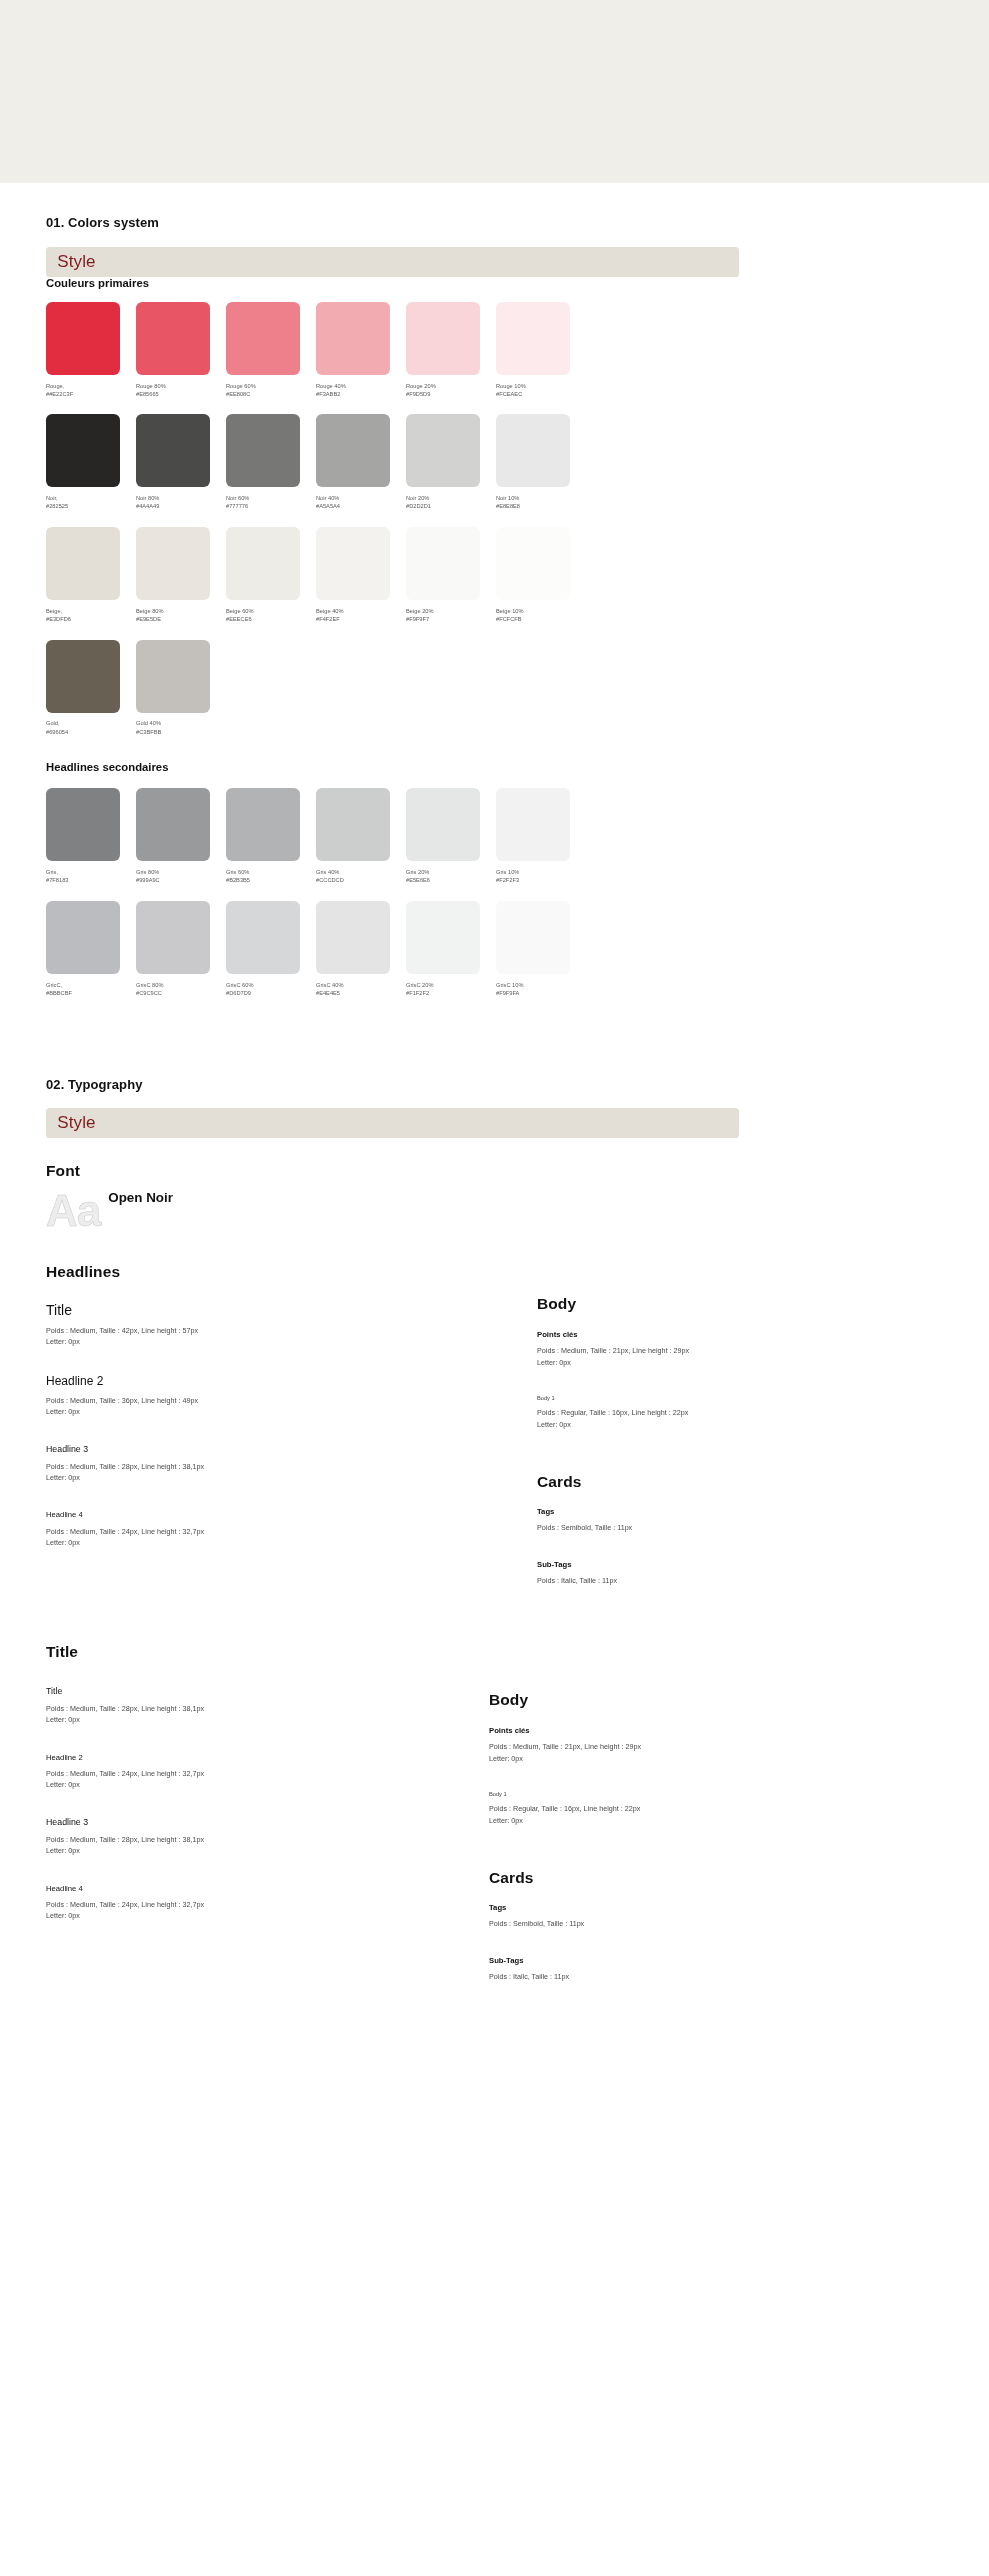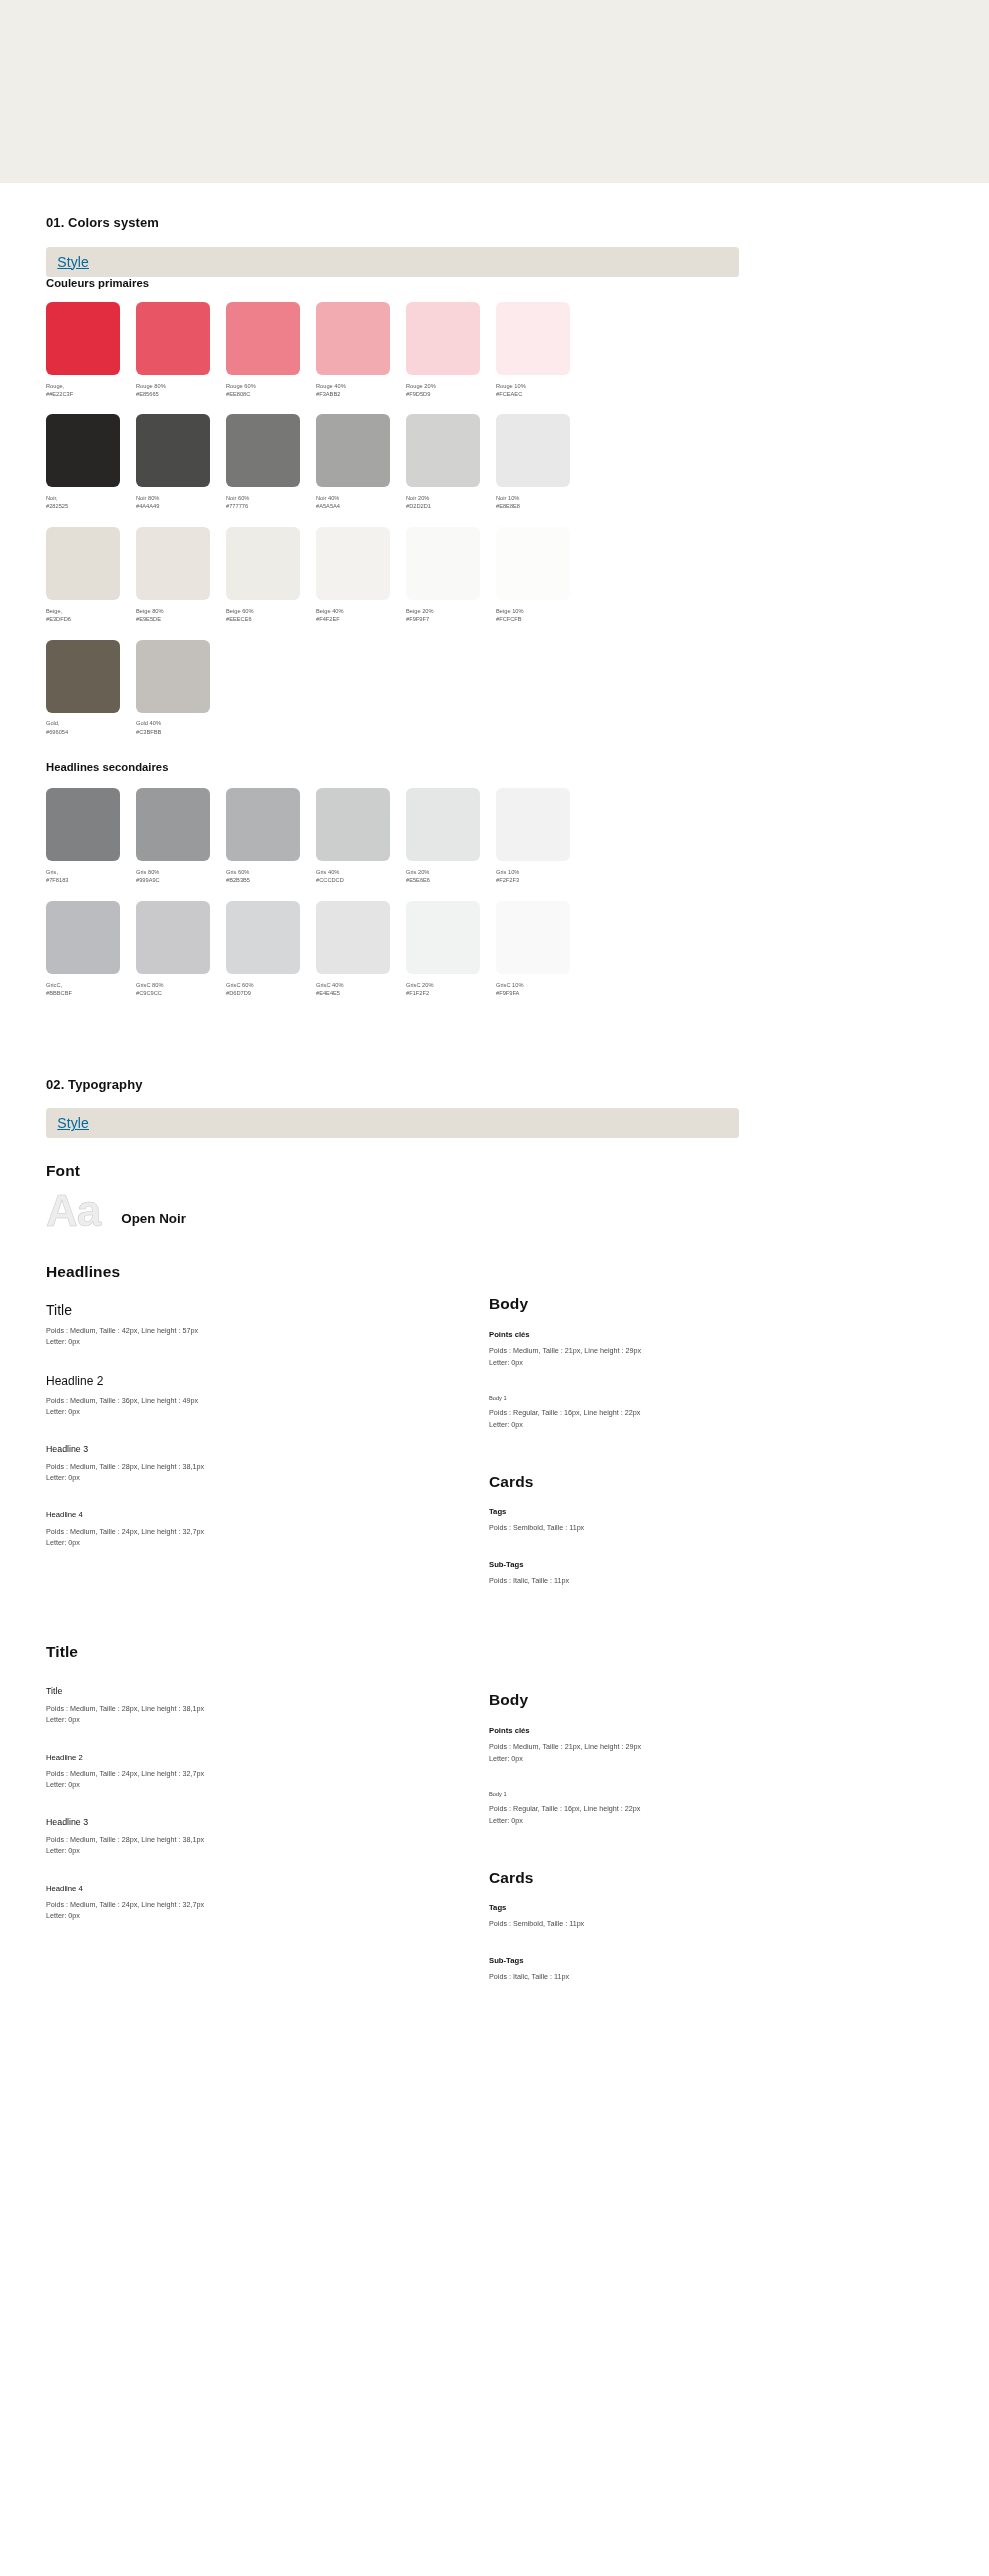--- a/index.html
+++ b/index.html
@@ -43,25 +43,24 @@
   .style-bar {
     height: 30px;
     background: #E3DFD6;
     border-radius: 3.6px;
     display: flex;
     align-items: center;
     padding-left: 11.3px;
     width: 693px;
   }
   .style-bar-label {
-    font-size: 14px;
+    font-size: 17px;
     font-weight: 400;
-    color: #0369a1;
+    color: #7f1d1d;
     letter-spacing: 0.1px;
-    text-decoration: underline;
   }
 
   
   .sub-heading {
     font-size: 11.3px;
     font-weight: 700;
     color: #111111;
     margin: 0;
   }
 
@@ -99,22 +98,22 @@
 
   .big-heading {
     font-size: 15.5px;
     font-weight: 700;
     color: #111111;
     margin: 0;
     letter-spacing: 0.1px;
   }
   .font-specimen {
     display: flex;
-    align-items: flex-end;
-    gap: 21px;
+    align-items: flex-start;
+    gap: 8px;
   }
   .aa-glyph {
     font-size: 44px;
     line-height: 0.95;
     font-weight: 700;
     color: #EDEDED;
     -webkit-text-stroke: 0.5px #C9C9C9;
     letter-spacing: -1px;
   }
   .font-name {
@@ -418,21 +417,21 @@
         <span class="style-bar-label">Style</span>
       </div>
 
       <h3 class="big-heading" style="margin-top:24px;">Font</h3>
 
       <div class="font-specimen" style="margin-top:9.3px;">
         <span class="aa-glyph">Aa</span>
         <span class="font-name">Open Noir</span>
       </div>
 
-      <div class="type-cols" style="margin-top:31px;">
+      <div class="type-cols" style="margin-top:31px;gap:48px;">
 
         <div class="type-col-left">
           <h3 class="big-heading">Headlines</h3>
           <div style="margin-top:21.6px;">
               <div class="type-block">
                 <div class="type-label-title">Title</div>
                 <div class="type-spec">
                   <span>Poids : Medium, Taille : 42px, Line height : 57px</span>
                   <span>Letter: 0px</span>
                 </div>

